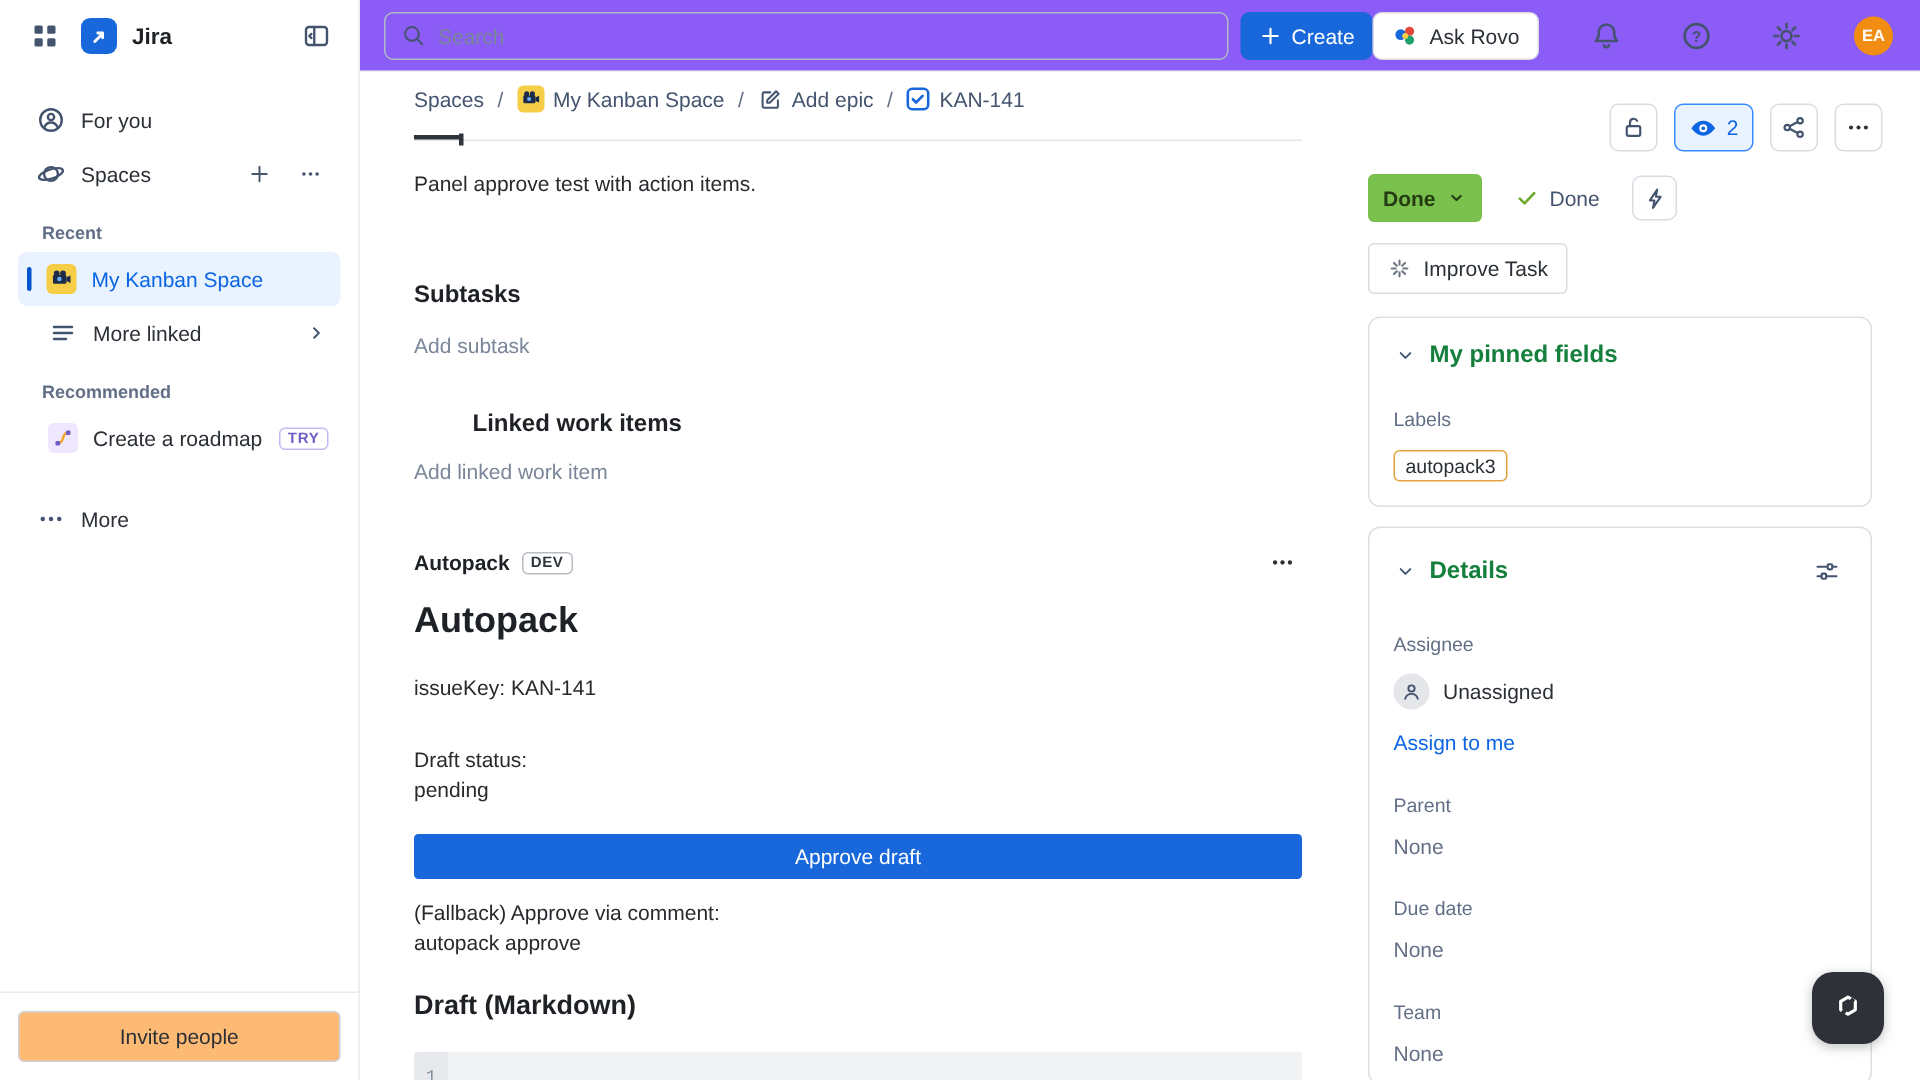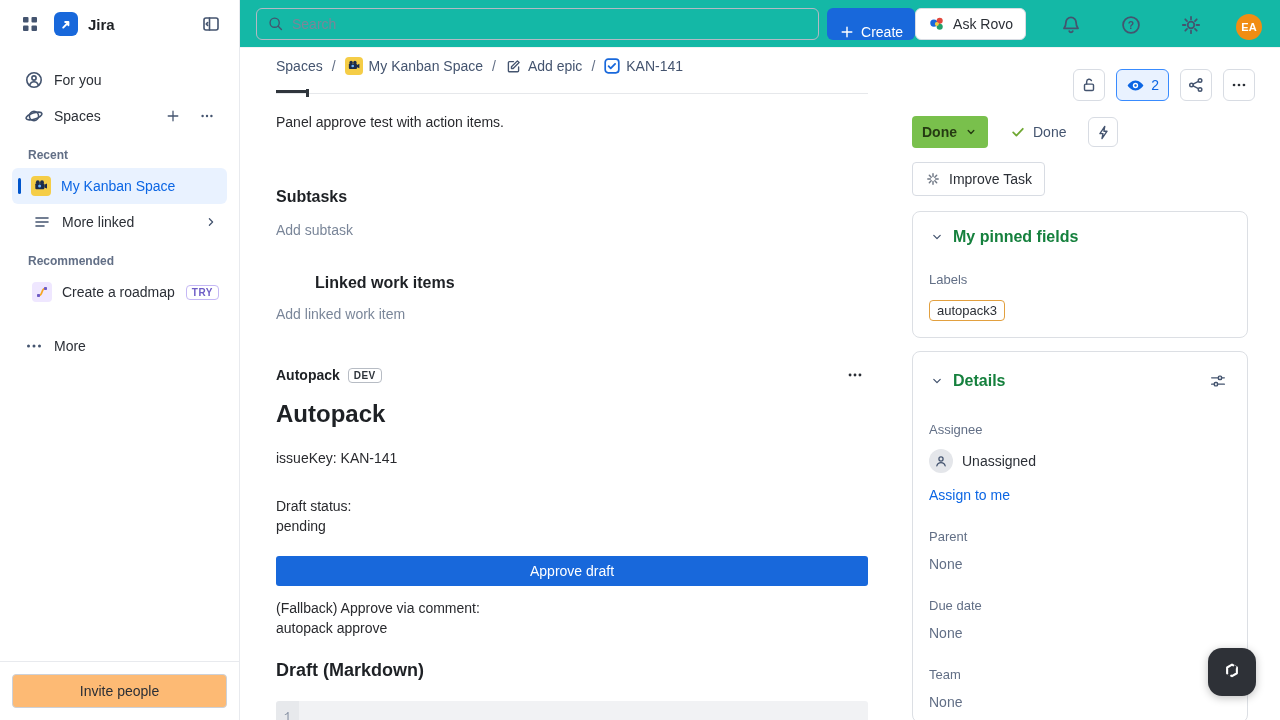--- a/index.html
+++ b/index.html
@@ -30,29 +30,29 @@
     border:1px solid #C5B8F5; border-radius:4px; padding:1px 5px; }
   .roadmap-ic { width:20px; height:20px; border-radius:4px; background:#EFE7FF;
     display:flex; align-items:center; justify-content:center; flex:0 0 auto; }
   .sb-more { margin-top:18px; }
   .sb-foot { position:absolute; left:0; right:0; bottom:0; padding:12px; border-top:1px solid #E8EAEE; }
   .invite-btn { width:100%; height:34px; border:1px solid #CCD1D9; background:#fdba74; border-radius:4px;
     font-size:14px; color:#2B2F36; cursor:pointer; font-family:inherit; }
 
   
   .topbar { position:absolute; left:240px; right:0; top:0; height:48px; display:flex;
-    align-items:center; padding:0 18px 0 16px; border-bottom:1px solid #F1F2F4; background:#14b8a6; }
+    align-items:center; padding:0 18px 0 16px; border-bottom:1px solid #F1F2F4; background:#8b5cf6; }
   .search-wrap { flex:1; max-width:590px; height:32px; border:1px solid #B3B9C4; border-radius:6px;
     display:flex; align-items:center; gap:8px; padding:0 10px; margin-right:8px; }
   .search-wrap input { border:none; outline:none; flex:1; font-size:14px; color:#2B2F36;
     font-family:inherit; background:transparent; }
   .search-wrap input::placeholder { color:#7A8699; }
   .create-btn { height:32px; padding:0 12px; background:#1868DB; color:#fff; border:none; border-radius:6px;
-    font-size:14px; font-weight:500; display:flex; align-items:flex-end; gap:6px; cursor:pointer; font-family:inherit; }
-  .tb-right { margin-left:auto; display:flex; align-items:flex-end; gap:30px; }
+    font-size:14px; font-weight:500; display:flex; align-items:center; gap:6px; cursor:pointer; font-family:inherit; }
+  .tb-right { margin-left:auto; display:flex; align-items:center; gap:30px; }
   .rovo-btn { height:32px; border:1px solid #D8DCE3; background:#fff; border-radius:6px; padding:0 12px;
     display:flex; align-items:center; gap:7px; font-size:14px; font-weight:500; color:#2B2F36; cursor:pointer; font-family:inherit; }
   .avatar { width:26px; height:26px; border-radius:50%; background:#F18D13; color:#fff;
     font-size:11px; font-weight:700; display:flex; align-items:center; justify-content:center; cursor:pointer; }
 
   
   .main { position:absolute; left:276px; top:56px; width:592px; }
   .crumbs { display:flex; align-items:center; gap:9px; font-size:14px; color:#44546F; height:20px; }
   .crumb { display:flex; align-items:center; gap:6px; cursor:pointer; color:#44546F; }
   .crumb-sep { color:#626F86; }

